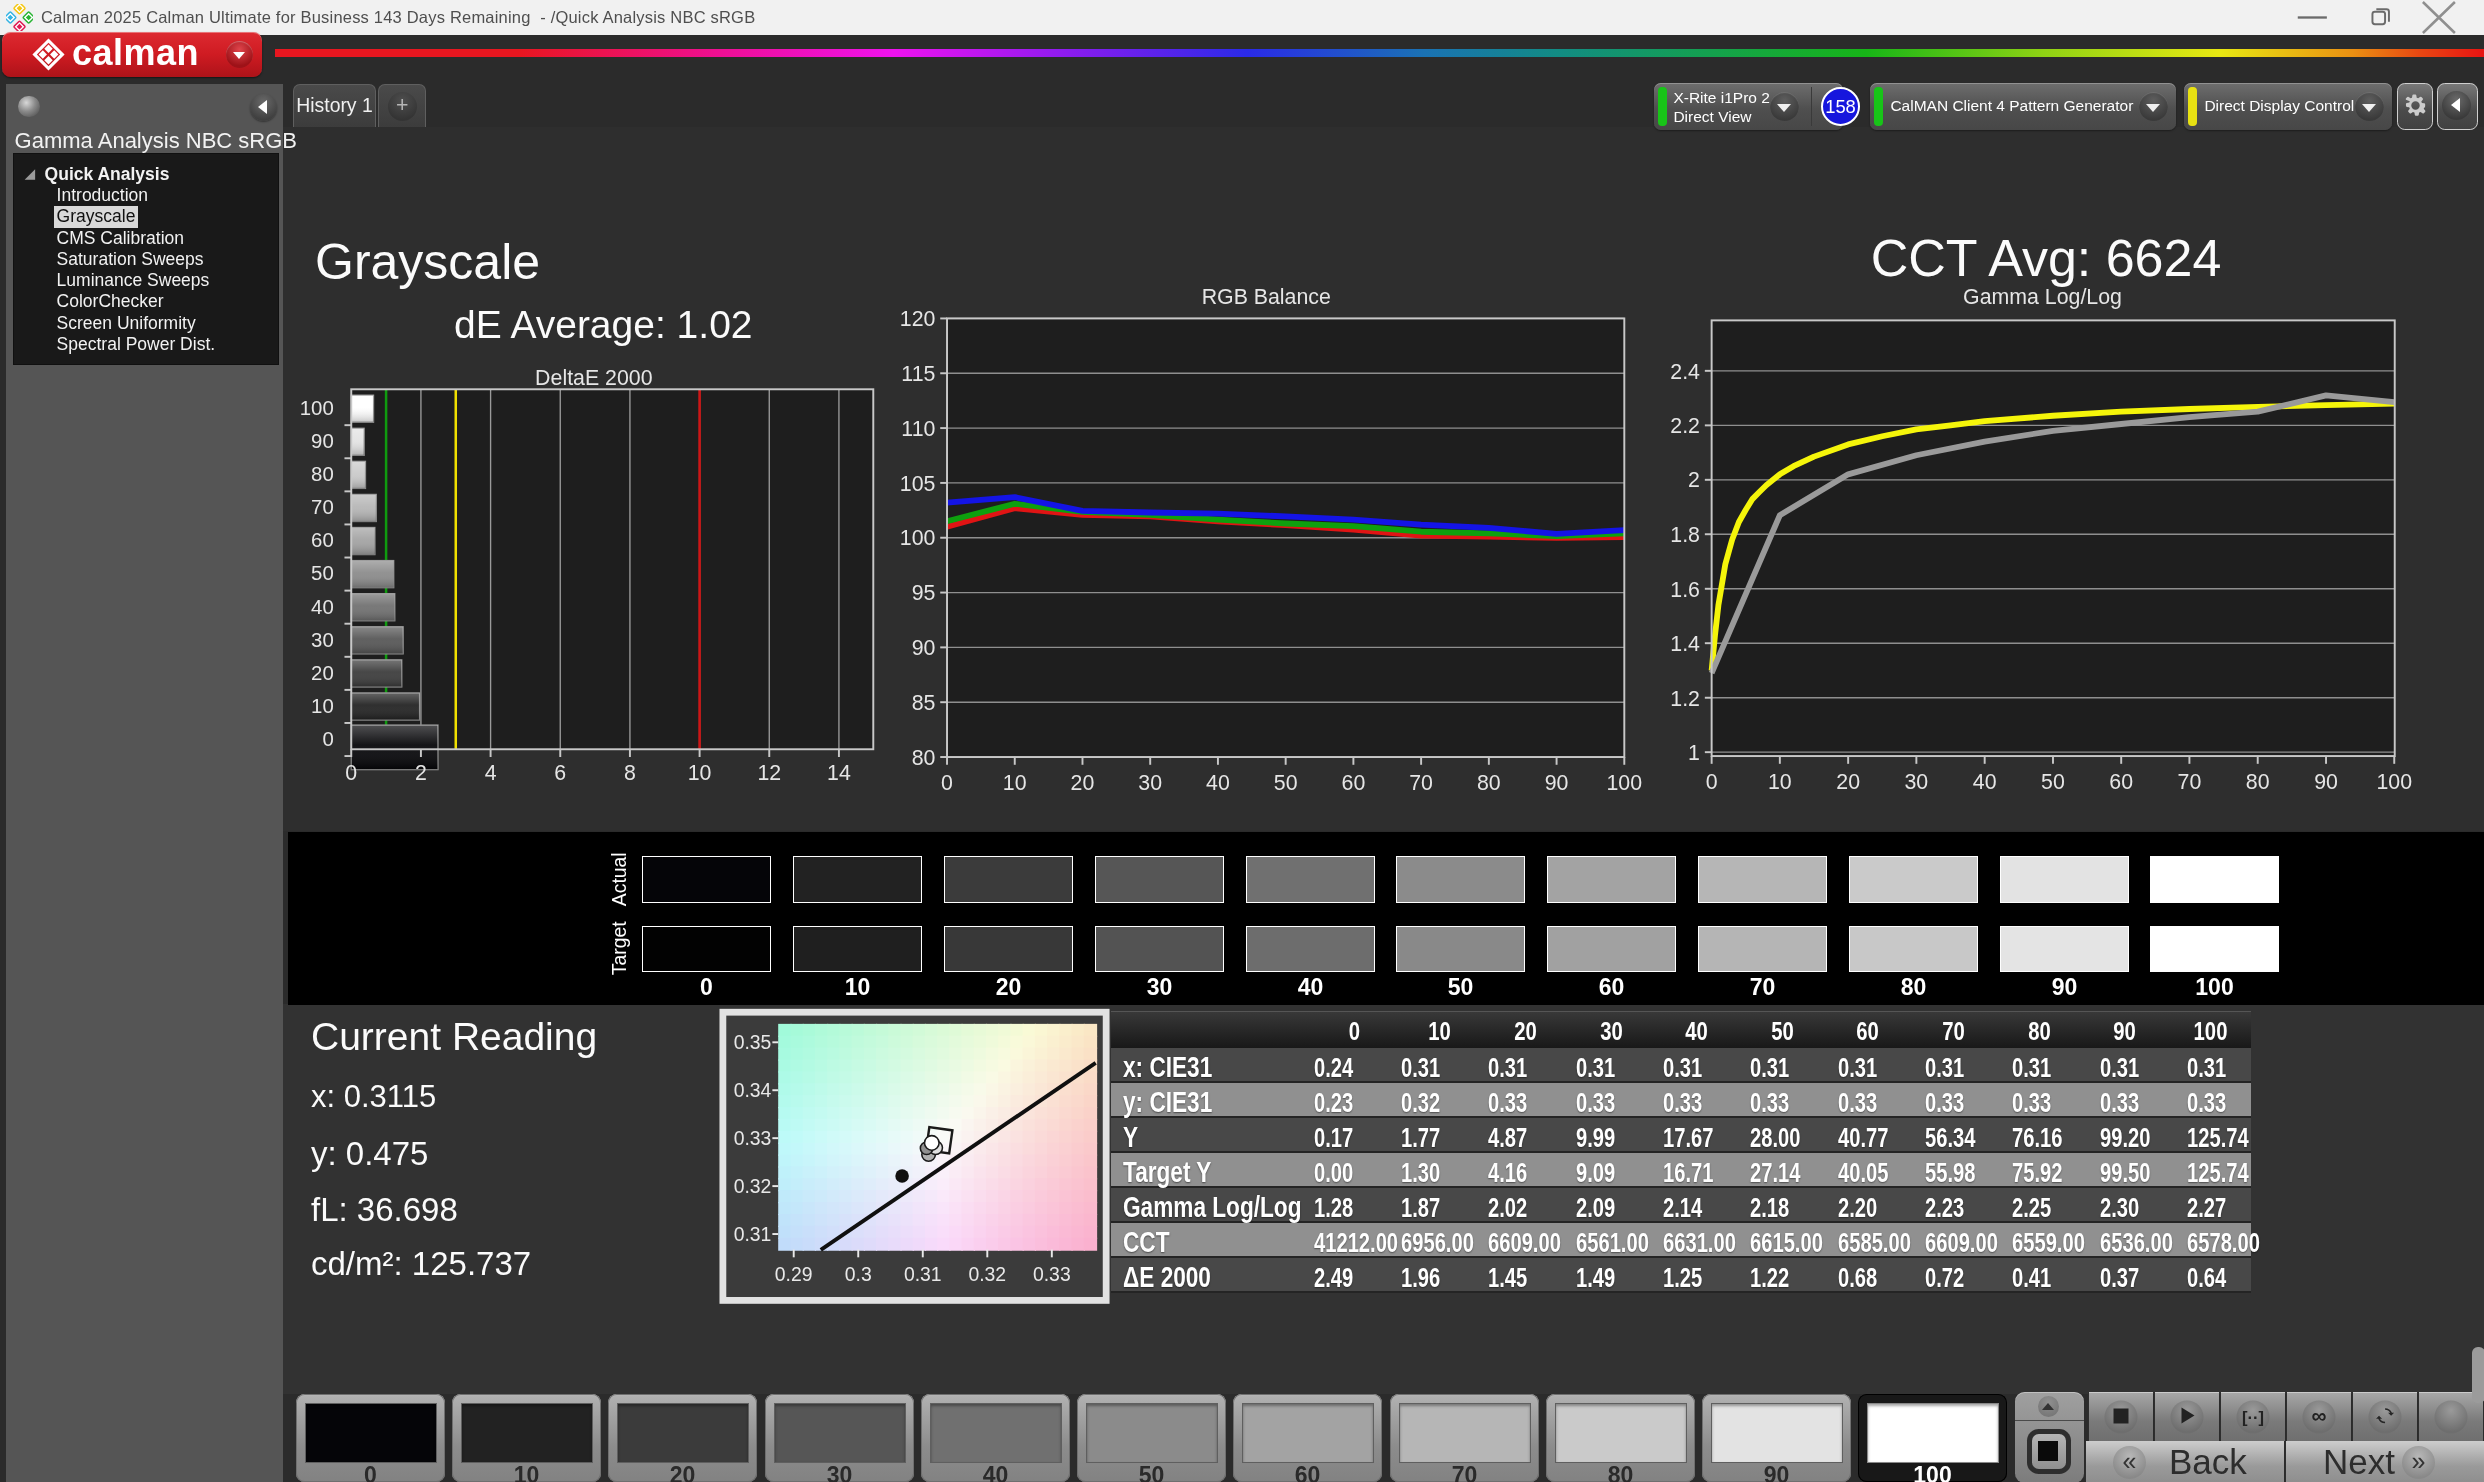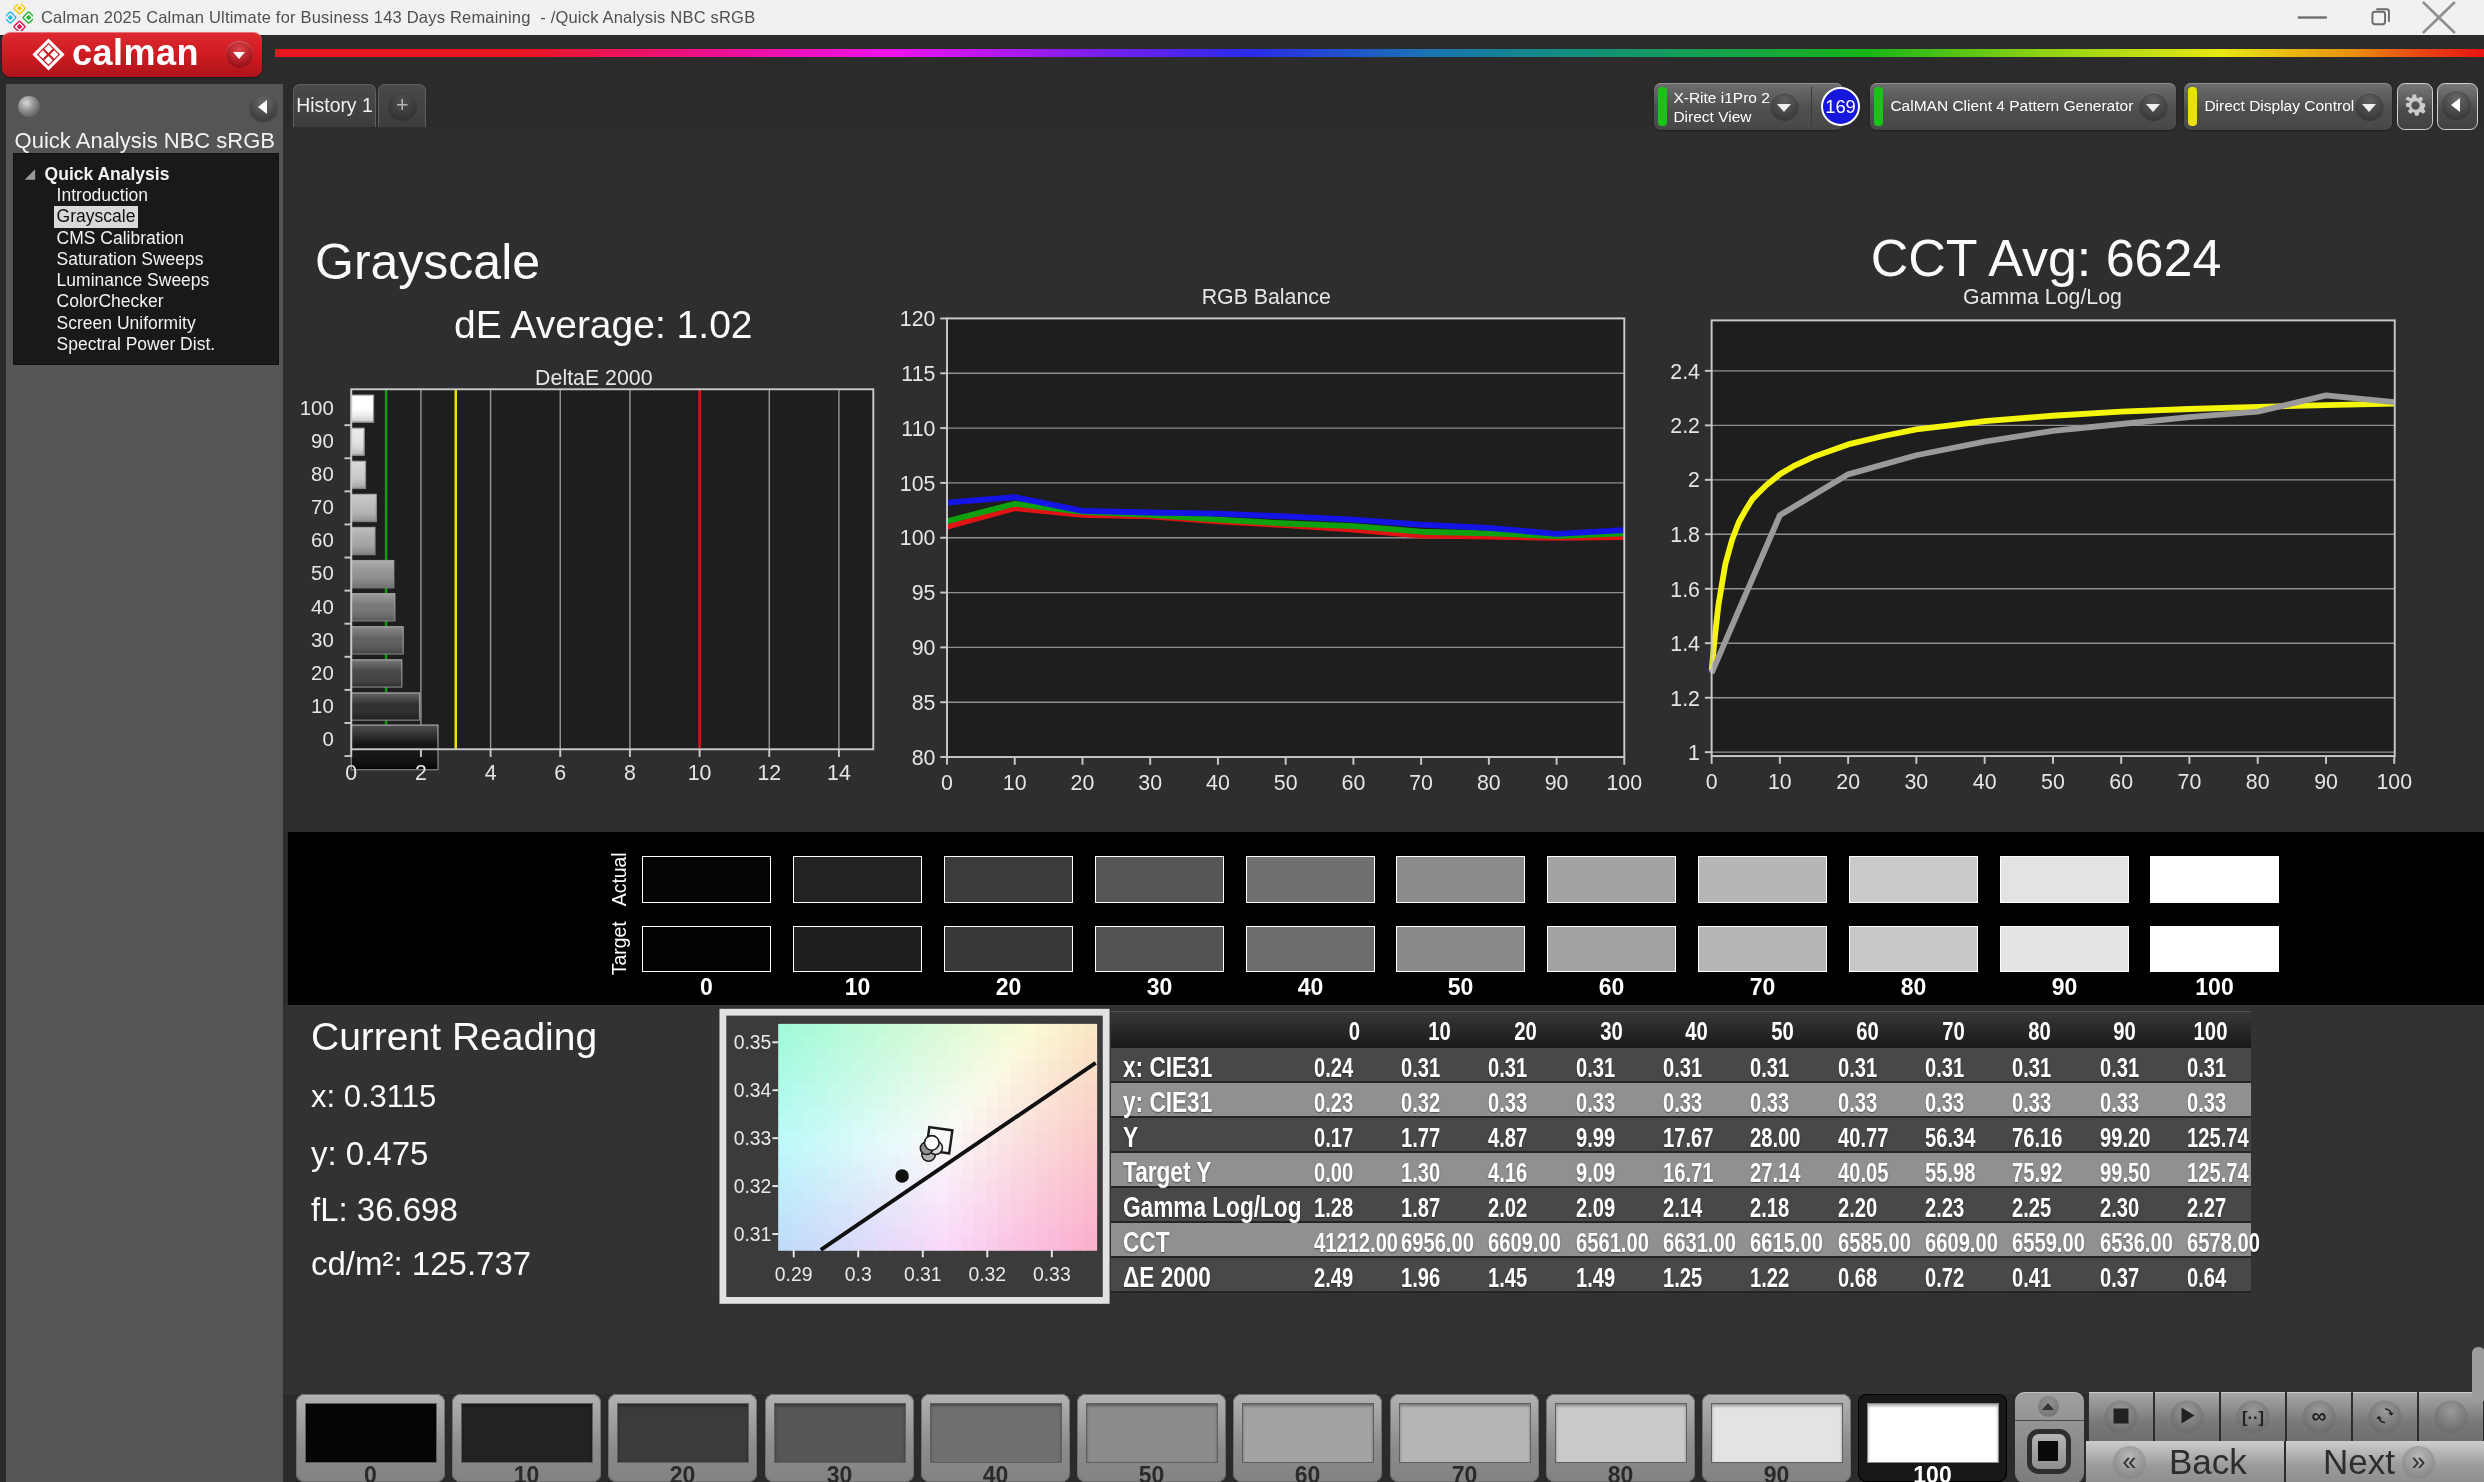--- a/index.html
+++ b/index.html
@@ -95,21 +95,21 @@
 <rect x="30" y="53" width="17" height="17"></rect>
         <rect x="53" y="53" width="17" height="17"></rect>
 </g>
 </svg>
 <div class="logotext">calman</div>
 <div class="logodrop"></div>
 <div class="rainbow"></div>
 <div class="sidebar"></div>
 <div class="navball"></div>
     <div class="navcol"></div>
-<div class="navtitle">Quick Analysis NBC sRGB</div>
+<div class="navtitle">Gamma Analysis NBC sRGB</div>
 <div class="navbox">
       <div class="tree">
 <div class="hd"><span style="position:absolute;left:11.6px;color:#9a9a9a;font-size:12.6px">◢</span>Quick Analysis</div>
 <div class="it">Introduction</div>
 <div class="it"><span class="sel">Grayscale</span></div>
 <div class="it">CMS Calibration</div>
 <div class="it">Saturation Sweeps</div>
 <div class="it">Luminance Sweeps</div>
 <div class="it">ColorChecker</div>
 <div class="it">Screen Uniformity</div>
@@ -118,21 +118,21 @@
     </div>
 <div class="tab">History 1</div>
 <div class="tabplus">
       <div class="c">+</div>
     </div>
 <div class="devbtn" style="left:1654px;width:189px">
       <div class="stripe" style="background:#18c418"></div>
       <div class="abs" style="left:19.4px;top:4.9px;font-size:15.5px;line-height:19.4px;white-space:nowrap">X-Rite i1Pro 2<br>Direct View</div>
       <div class="ddc" style="left:116px;right:auto"></div>
       <div class="abs" style="left:157px;top:3.9px;width:1px;height:39px;background:#3a3a3a"></div>
-      <div class="abs" style="left:167px;top:3.9px;width:39px;height:39px;border-radius:50%;background:#1616dd;border:2.4px solid #fff;color:#fff;font-size:18.4px;text-align:center;line-height:35px">169</div>
+      <div class="abs" style="left:167px;top:3.9px;width:39px;height:39px;border-radius:50%;background:#1616dd;border:2.4px solid #fff;color:#fff;font-size:18.4px;text-align:center;line-height:35px">158</div>
     </div>
 <div class="devbtn" style="left:1870px;width:306px">
       <div class="stripe" style="background:#18c418"></div>
       <div class="abs" style="left:20.4px;top:13.6px;font-size:15.5px;white-space:nowrap">CalMAN Client 4 Pattern Generator</div>
       <div class="ddc"></div>
     </div>
 <div class="devbtn" style="left:2184px;width:208px">
       <div class="stripe" style="background:#e8e112"></div>
       <div class="abs" style="left:20.4px;top:13.6px;font-size:15.5px;white-space:nowrap">Direct Display Control</div>
       <div class="ddc"></div>

